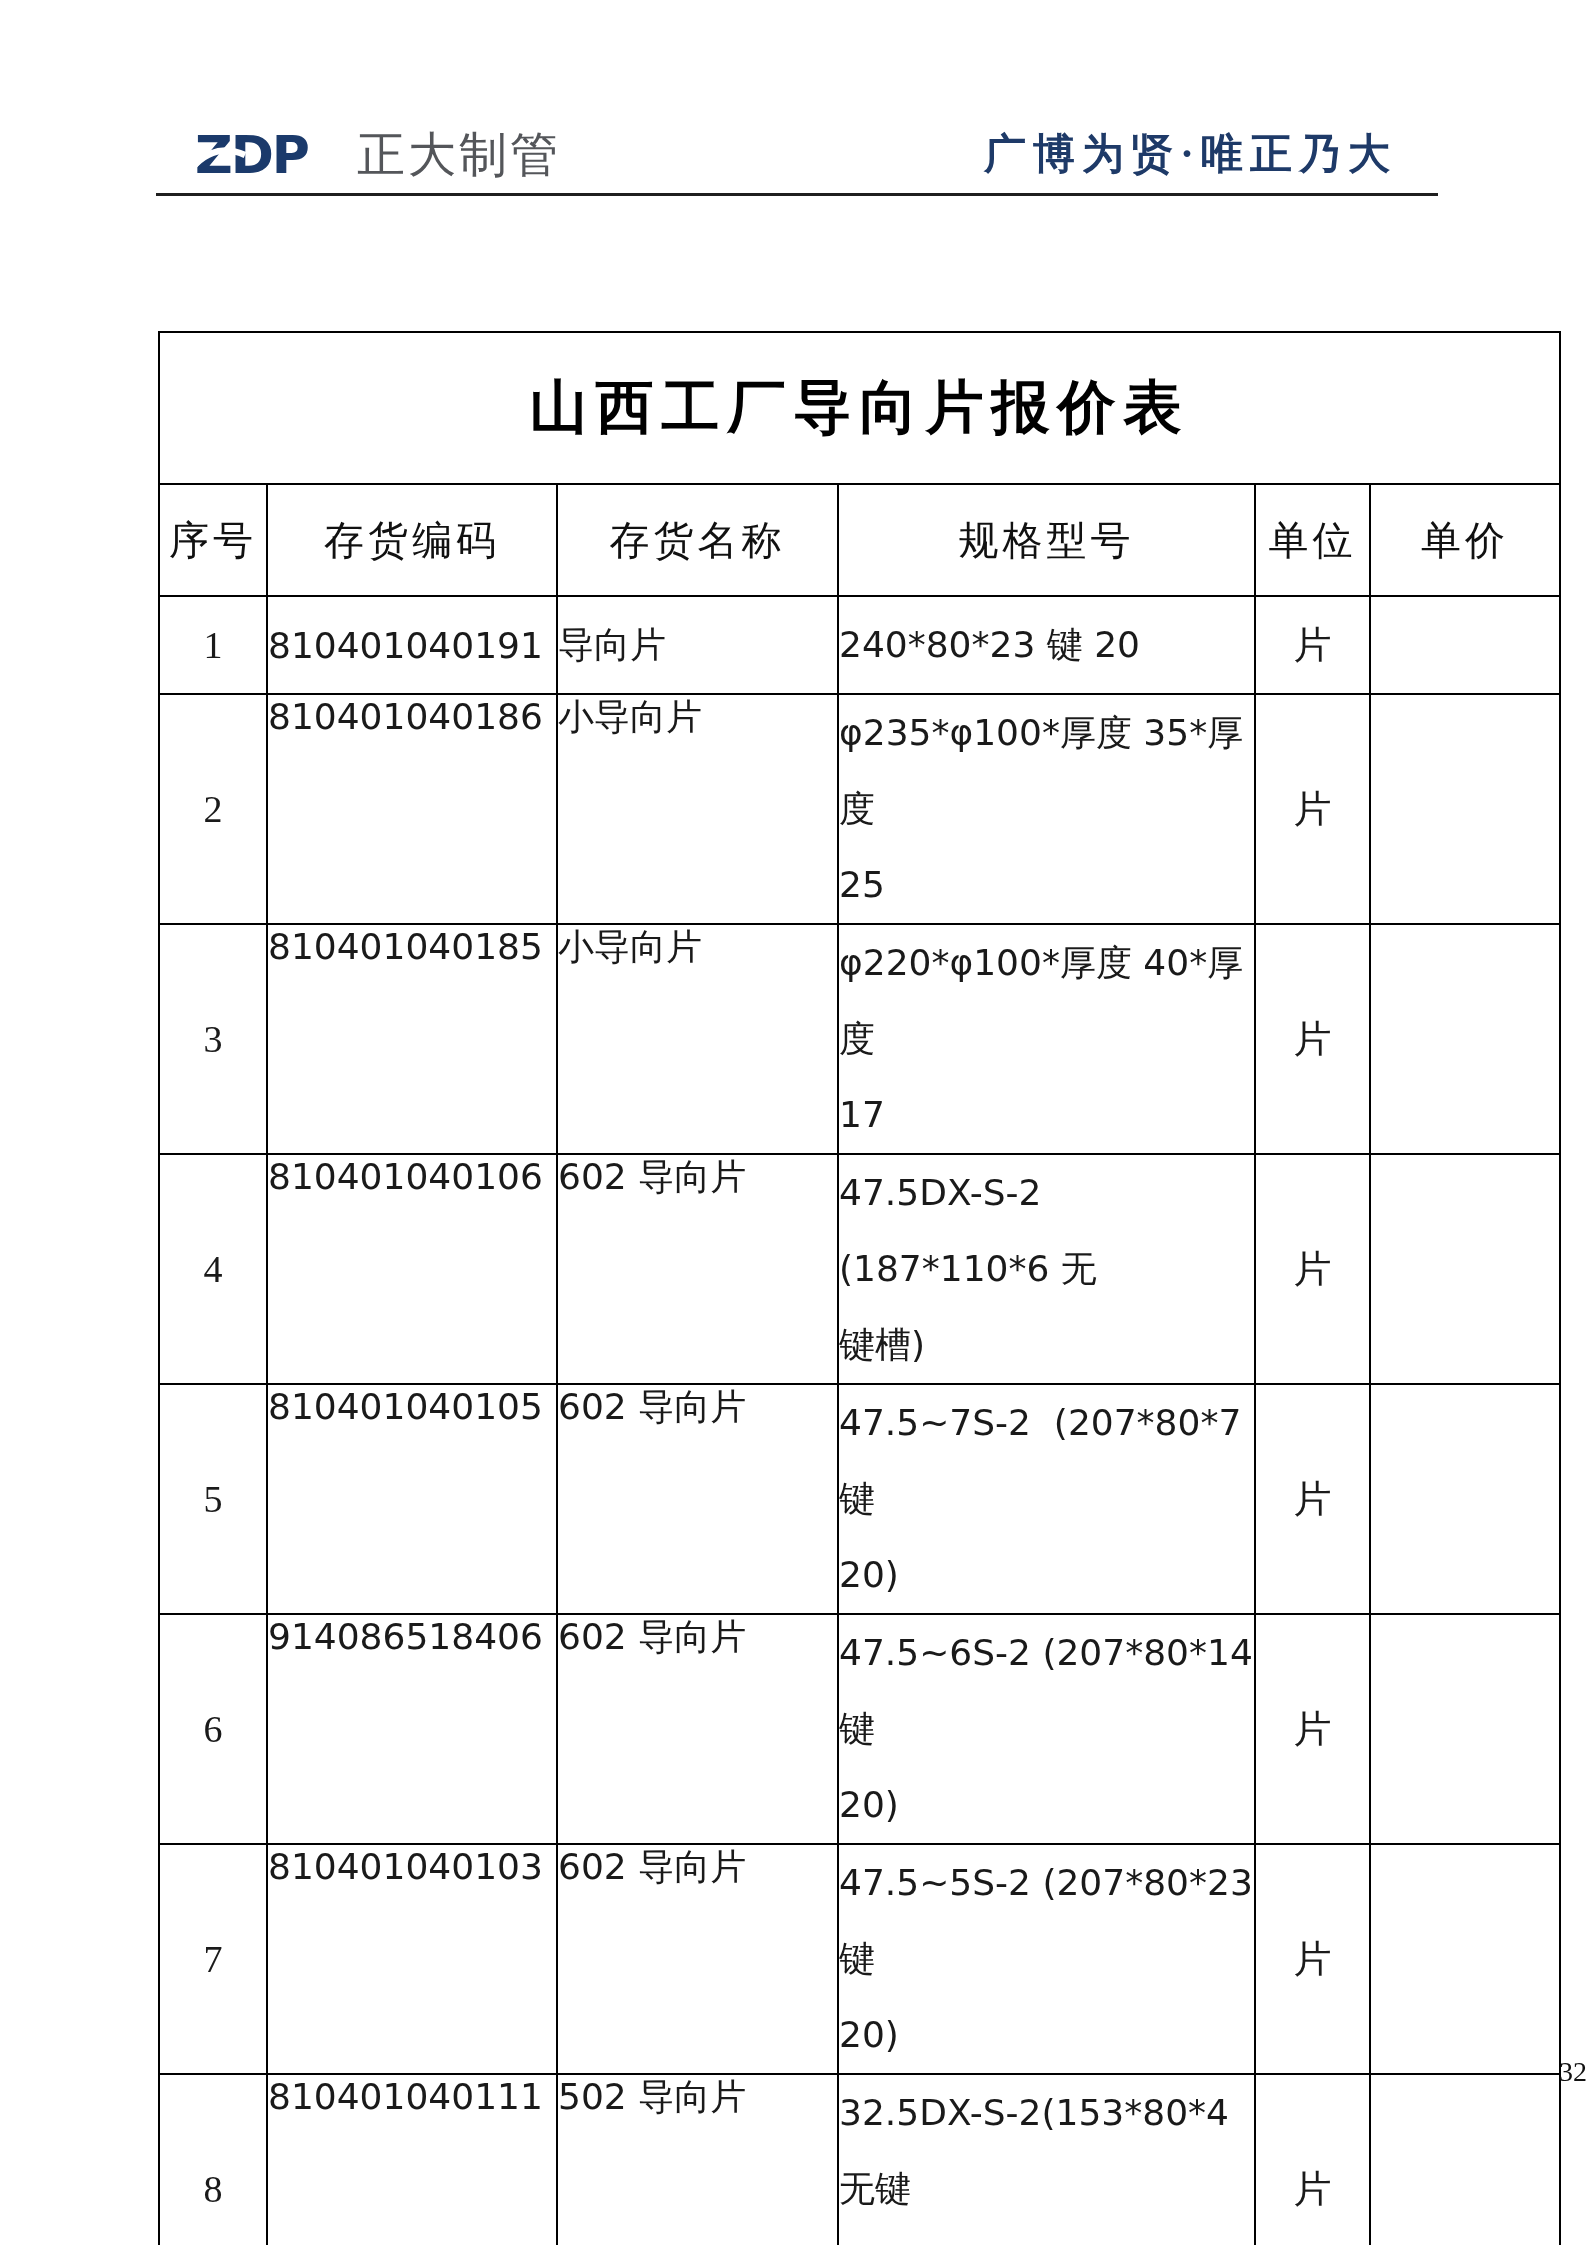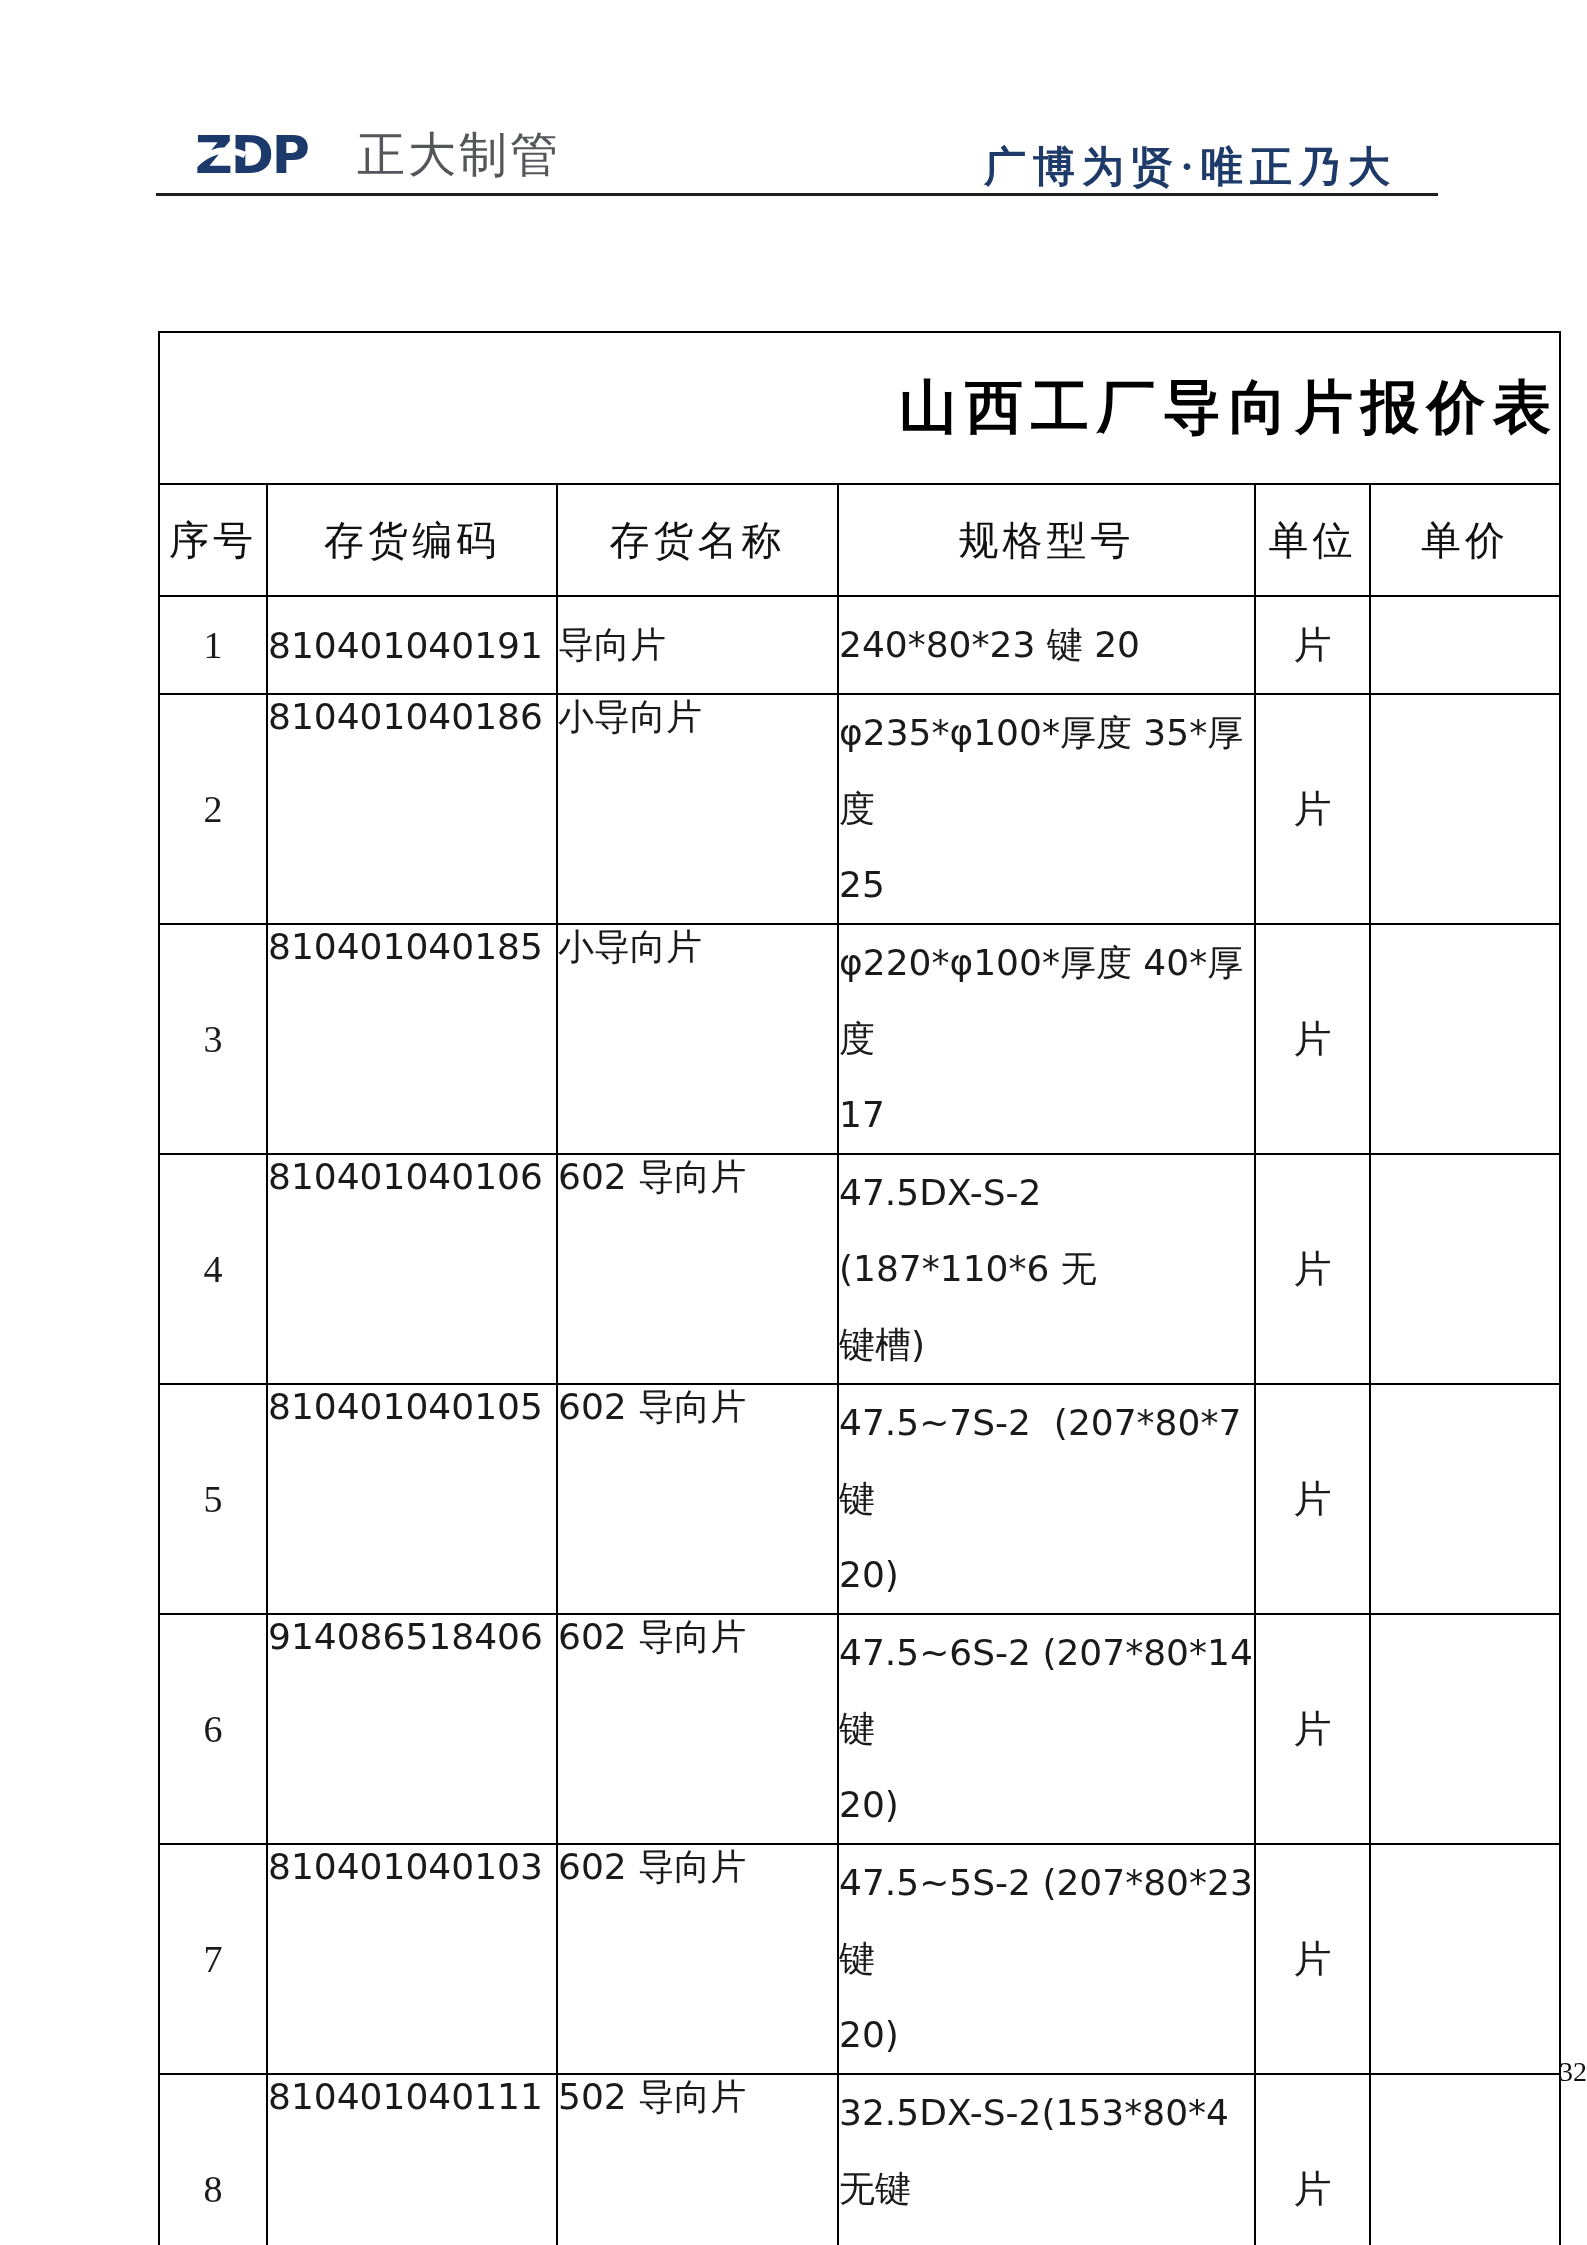--- a/index.html
+++ b/index.html
@@ -18,21 +18,21 @@
     display: flex; align-items: center;
   }
   .hdr-logo svg { display: block; }
   .company-name {
     font-family: "DejaVu Sans", sans-serif;
     font-size: 48px; font-weight: 400;
     color: #54565a; letter-spacing: 3px;
     margin-left: 10px; line-height: 1;
   }
   .slogan {
-    position: absolute; top: 146px; right: 190px;
+    position: absolute; top: 133px; right: 190px;
     font-family: "Liberation Serif", serif;
     font-size: 42px; font-weight: 700;
     color: #1e3a68; letter-spacing: 7px;
     line-height: 1;
   }
   .header-rule {
     position: absolute; left: 156px; top: 193px;
     width: 1282px; height: 3px; background: #1f1f1f;
   }
 
@@ -43,21 +43,21 @@
     border-collapse: collapse;
     table-layout: fixed;
   }
   table.quote td, table.quote th {
     border: 2px solid #000;
     padding: 0;
     overflow: hidden;
   }
   .title-cell {
     height: 150px;
-    text-align: right; vertical-align: middle;
+    text-align: center; vertical-align: middle;
     font-family: "Liberation Serif", serif;
     font-size: 58px; font-weight: 700;
     letter-spacing: 8px; color: #000;
   }
   tr.head th {
     height: 110px;
     vertical-align: middle;
     font-family: "Liberation Serif", serif;
     font-size: 40px; font-weight: 400;
     letter-spacing: 4px; color: #111;

